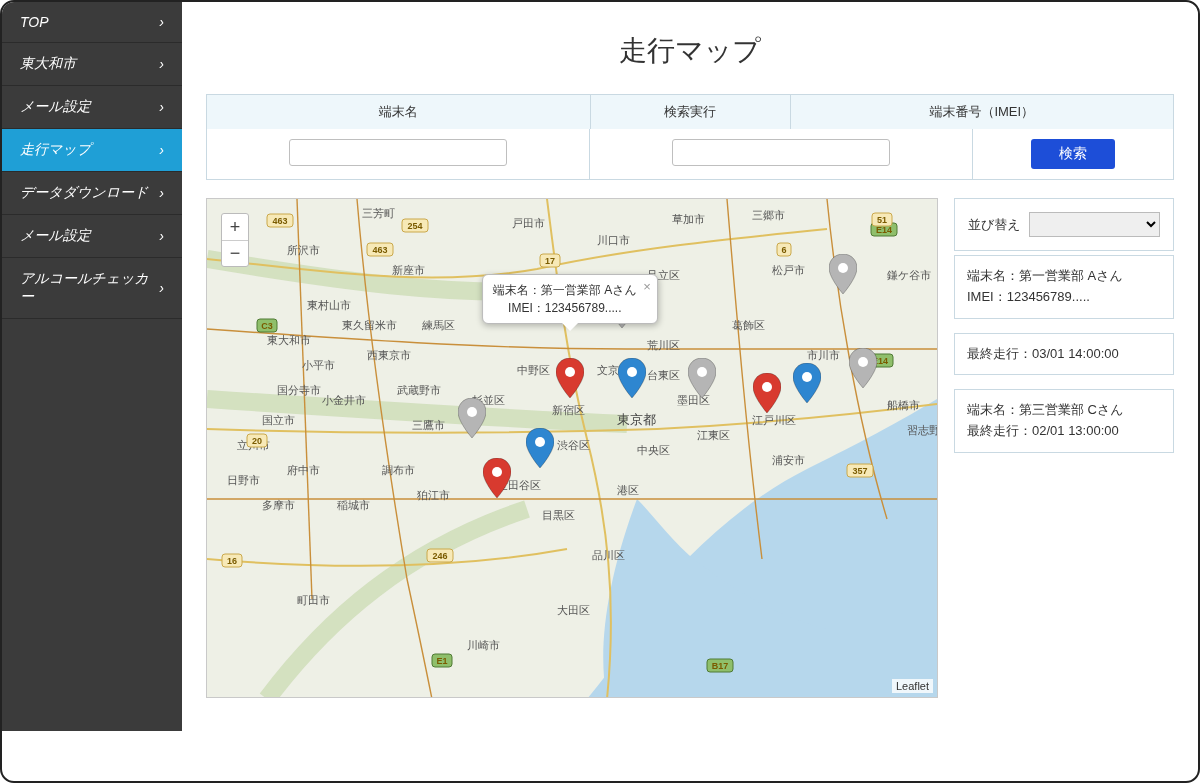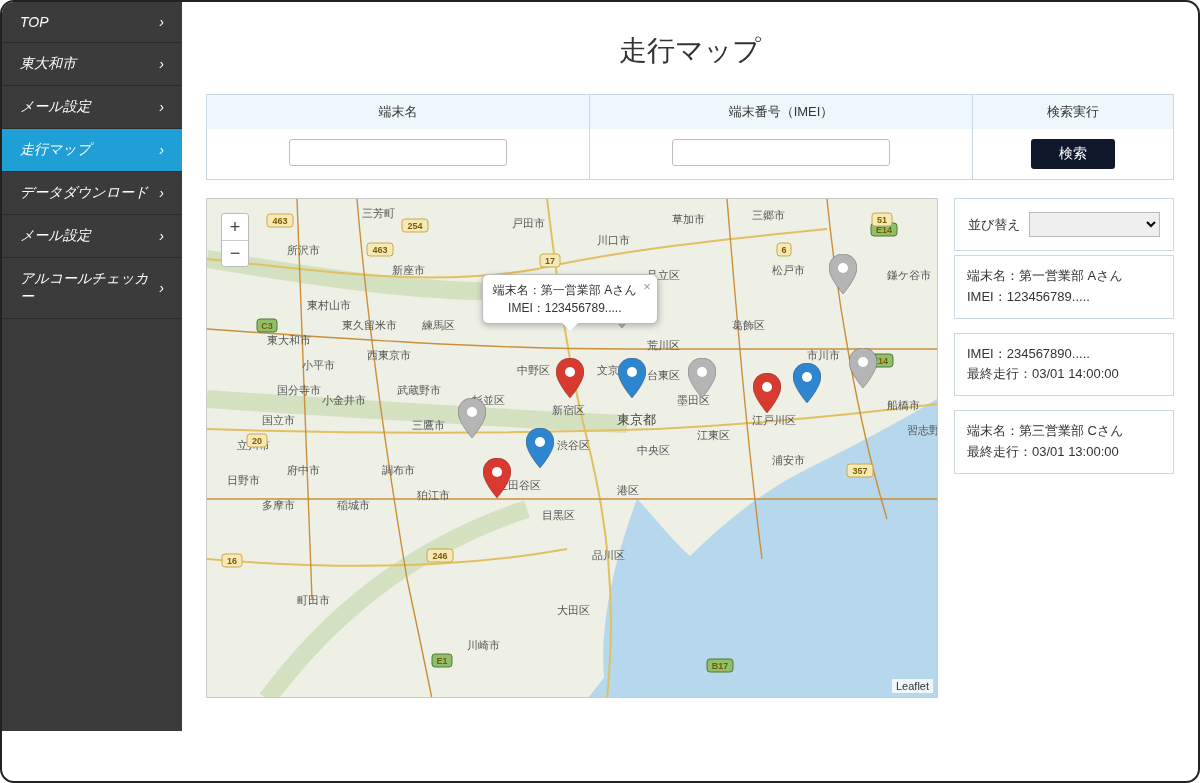--- a/index.html
+++ b/index.html
@@ -27,21 +27,21 @@
 
   
   .search-bar { width: 100%; border: 1px solid #c9d9e2; margin-bottom: 18px; }
   .sb-head { display: flex; background: #eef7fb; }
   .sb-body { display: flex; }
   .sb-col { flex: 1; border-right: 1px solid #c9d9e2; text-align: center; font-size: 13px; padding: 8px 10px; }
   .sb-col:last-child { border-right: none; }
   .sb-col.act { flex: 0 0 200px; }
   .sb-body .sb-col { padding: 10px; }
   .sb-input { width: 60%; padding: 5px 6px; border: 1px solid #bfbfbf; border-radius: 3px; font-size: 13px; }
-  .search-btn { background: #0f172a; color: #fff; border: none; border-radius: 3px; padding: 6px 28px; font-size: 14px; cursor: pointer; }
+  .search-btn { background: #1d4ed8; color: #fff; border: none; border-radius: 3px; padding: 6px 28px; font-size: 14px; cursor: pointer; }
 
   
   .map-row { display: flex; gap: 16px; }
   .map-wrap { position: relative; flex: 1; height: 500px; border: 1px solid #c9c9c9; background: #dfe8dc; overflow: hidden; }
   .map-bg { position: absolute; inset: 0; }
   .zoom-ctrl { position: absolute; top: 14px; left: 14px; border: 1px solid #bbb; border-radius: 3px; background: #fff; }
   .zoom-btn { width: 26px; height: 26px; display: flex; align-items: center; justify-content: center; font-size: 18px; cursor: pointer; color: #444; }
   .zoom-btn + .zoom-btn { border-top: 1px solid #ccc; }
   .leaflet-attr { position: absolute; right: 4px; bottom: 4px; background: rgba(255,255,255,.8); font-size: 11px; padding: 1px 4px; color: #333; }
 
@@ -102,22 +102,22 @@
           <span class="chev">›</span>
         </div>
       </nav>
 
     <main class="main">
       <h1 class="page-title">走行マップ</h1>
 
       <div class="search-bar">
         <div class="sb-head">
           <div class="sb-col">端末名</div>
+          <div class="sb-col act">検索実行</div>
           <div class="sb-col">端末番号（IMEI）</div>
-          <div class="sb-col act">検索実行</div>
         </div>
         <div class="sb-body">
           <div class="sb-col"><input class="sb-input" style=""></div>
           <div class="sb-col"><input class="sb-input" style=""></div>
           <div class="sb-col act"><button class="search-btn">検索</button></div>
         </div>
       </div>
 
       <div class="map-row">
         <div class="map-wrap">
@@ -344,25 +344,24 @@
           <div class="sort-row">
             <span>並び替え</span>
             <select></select>
           </div>
           <div id="device-cards">
               <div class="dev-card">
                 <div>端末名：第一営業部 Aさん</div>
                 <div>IMEI：123456789.....</div>
               </div>
               <div class="dev-card">
-                <div>IMEI：234567890.....</div>
                 <div>最終走行：03/01 14:00:00</div>
               </div>
               <div class="dev-card">
                 <div>端末名：第三営業部 Cさん</div>
-                <div>最終走行：03/01 13:00:00</div>
+                <div>最終走行：02/01 13:00:00</div>
               </div>
             </div>
         </div>
       </div>
     </main>
   </div>
 </div>
 
 </body></html>

